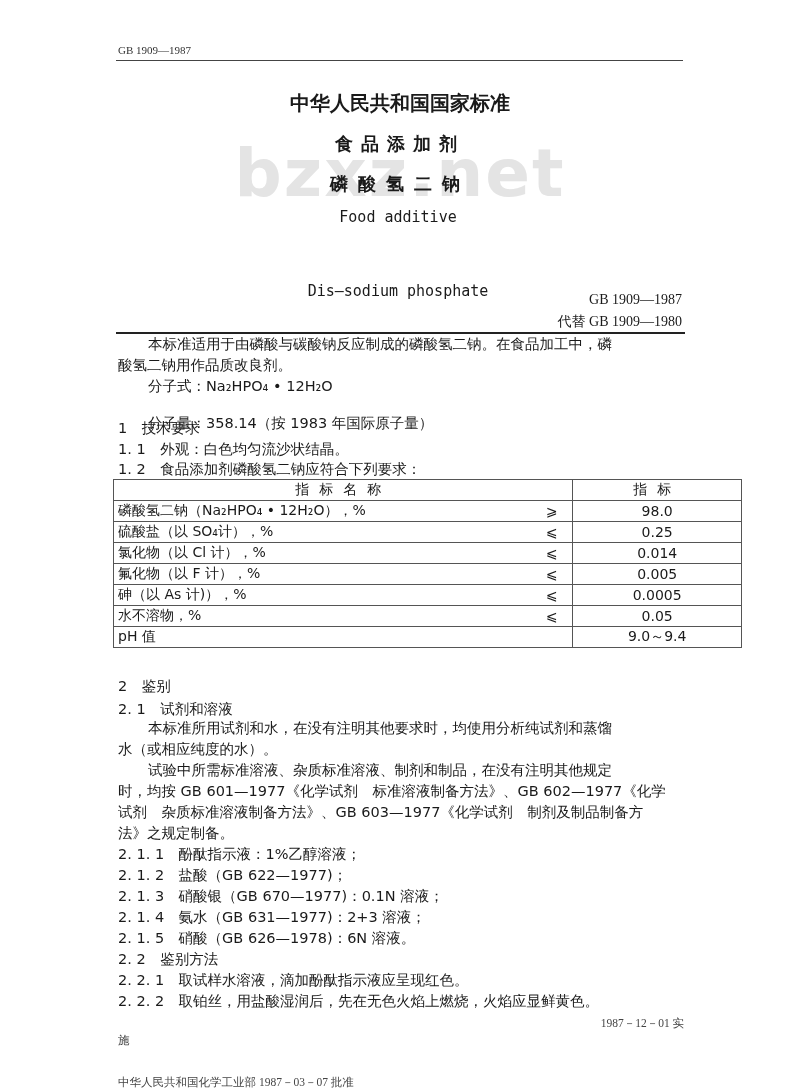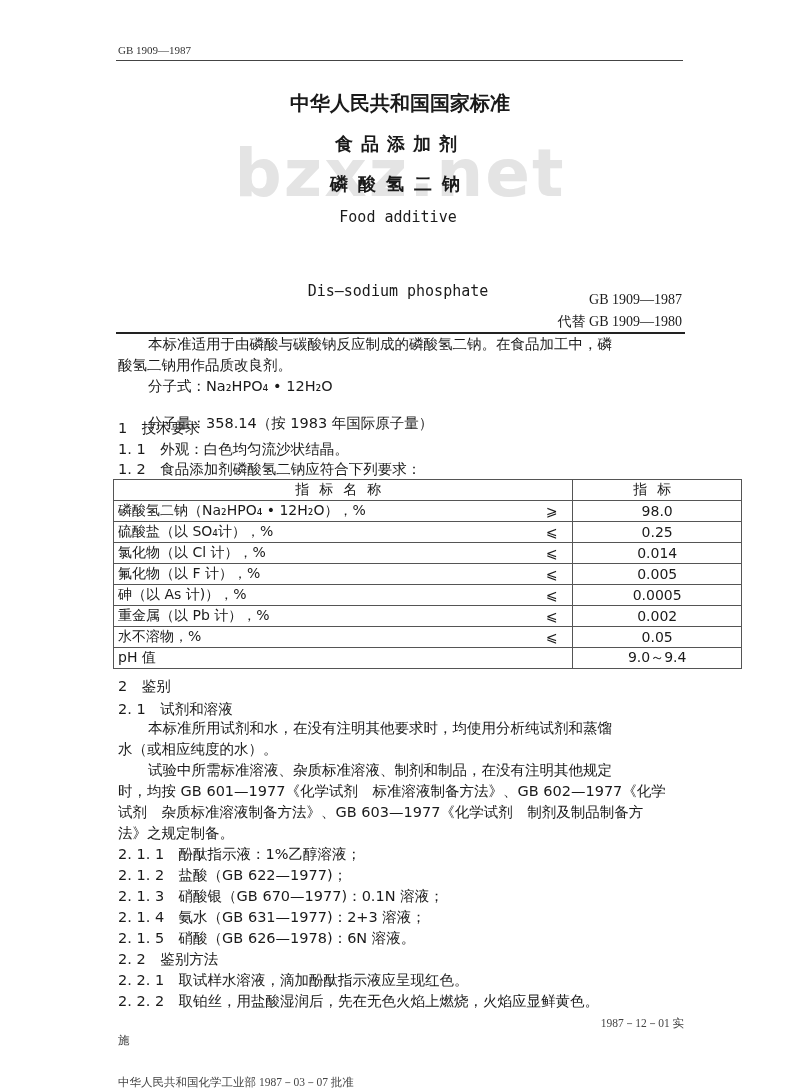--- a/index.html
+++ b/index.html
@@ -88,25 +88,20 @@
     <td class="c-name">氟化物（以 F 计），%</td>
     <td class="c-op">⩽</td>
     <td class="c-val">0.005</td>
   </tr>
   <tr>
     <td class="c-name">砷（以 As 计)），%</td>
     <td class="c-op">⩽</td>
     <td class="c-val">0.0005</td>
   </tr>
   <tr>
-    <td class="c-name">重金属（以 Pb 计），%</td>
-    <td class="c-op">⩽</td>
-    <td class="c-val">0.002</td>
-  </tr>
-  <tr>
     <td class="c-name">水不溶物，%</td>
     <td class="c-op">⩽</td>
     <td class="c-val">0.05</td>
   </tr>
   <tr>
     <td class="c-name">pH 值</td>
     <td class="c-op"></td>
     <td class="c-val">9.0～9.4</td>
   </tr>
 </tbody>

